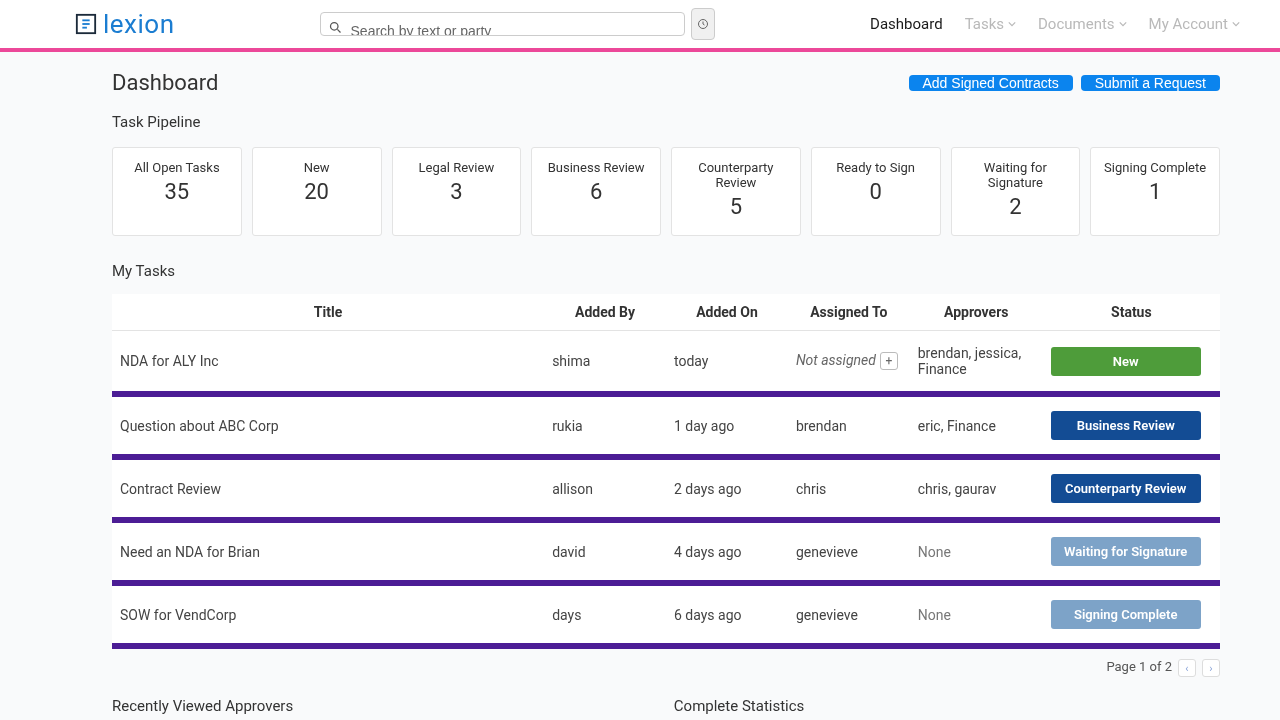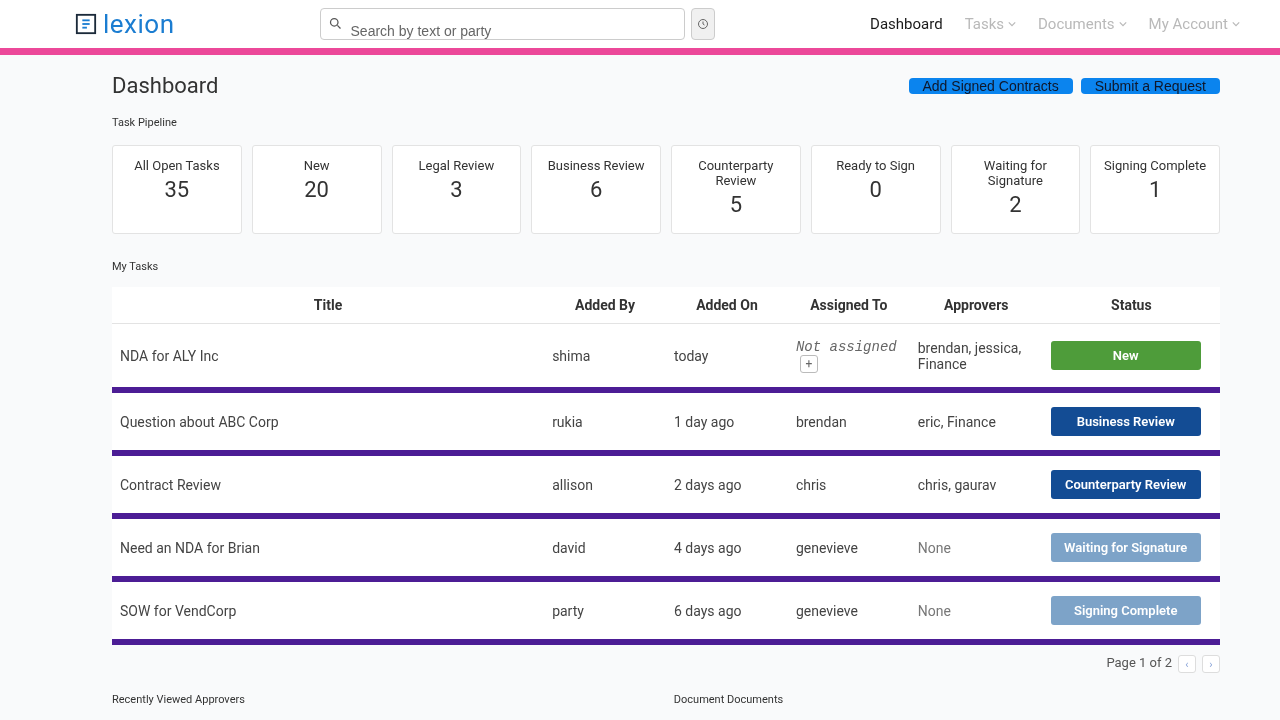--- a/index.html
+++ b/index.html
@@ -1,44 +1,44 @@
 <!DOCTYPE html>
 <html><head>
 <meta charset="utf-8">
 <style>
 * { box-sizing: border-box; margin: 0; padding: 0; }
 body { font-family: -apple-system, "Segoe UI", Roboto, Arial, sans-serif; color: #333; background: #fff; font-size: 14px; }
-.topbar { display: flex; align-items: center; padding: 8px 40px 8px 75px; border-bottom: 7px solid #ec4899; background: #fff; }
+.topbar { display: flex; align-items: center; padding: 8px 40px 8px 75px; border-bottom: 4px solid #ec4899; background: #fff; }
 .logo { display: flex; align-items: center; gap: 6px; }
 .logo-icon { width: 22px; height: 22px; }
 .logo-text { color: #1b7dd1; font-size: 26px; font-weight: 400; letter-spacing: 0.5px; }
 .search-wrap { margin-left: 145px; display: flex; align-items: center; }
 .search-box { position: relative; display: flex; }
-.search-input { width: 365px; height: 32px; border: 1px solid #ccc; border-radius: 4px; padding: 14px 10px 0 30px; font-size: 14px; color: #666; }
+.search-input { width: 365px; height: 24px; border: 1px solid #ccc; border-radius: 4px; padding: 14px 10px 0 30px; font-size: 14px; color: #666; }
 .search-input::placeholder { color: #666; }
 .search-icon { position: absolute; left: 8px; top: 8px; width: 15px; height: 15px; }
 .help-btn { width: 24px; height: 32px; border: 1px solid #ccc; border-radius: 4px; background: #f0f0f0; margin-left: 6px; display: flex; align-items: center; justify-content: center; cursor: pointer; }
 .nav { margin-left: auto; display: flex; gap: 22px; align-items: center; }
 .nav-item { color: #b9b9b9; font-size: 15px; cursor: pointer; display: flex; align-items: center; gap: 4px; }
 .nav-item.active { color: #1a1a1a; }
 .caret-down { width: 8px; height: 8px; }
 .page { padding: 18px 60px 0 112px; background: #f9fafb; border-top: 0; }
 .page-header { display: flex; align-items: center; }
 .page-title { font-size: 22px; font-weight: 400; color: #333; }
 .header-actions { margin-left: auto; display: flex; gap: 8px; }
-.btn-primary { background: #0b84ee; color: #0f172a; border: none; border-radius: 4px; padding: 0 14px; font-size: 14px; cursor: pointer; }
-.section-label { font-size: 11px; color: #333; margin-top: 18px; }
+.btn-primary { background: #0b84ee; color: #ffffff; border: none; border-radius: 4px; padding: 0 14px; font-size: 14px; cursor: pointer; }
+.section-label { font-size: 15px; color: #333; margin-top: 18px; }
 .pipeline { display: flex; gap: 10px; margin-top: 16px; }
 .pipe-card { flex: 1; background: #fff; border: 1px solid #e3e3e3; border-radius: 3px; padding: 12px 6px 16px; text-align: center; cursor: pointer; }
 .pipe-label { font-size: 13px; color: #333; }
 .pipe-count { font-size: 22px; color: #333; margin-top: 4px; }
 .tasks-table { width: 100%; margin-top: 14px; border-collapse: collapse; background: #fff; }
 .tasks-table th { text-align: center; font-weight: 700; font-size: 14px; padding: 10px 8px; border-bottom: 1px solid #e3e3e3; }
 .tasks-table td { padding: 14px 8px; border-bottom: 6px solid #4c1d95; font-size: 14px; color: #444; vertical-align: middle; }
-.not-assigned { font-style: italic; color: #666; font-family: Liberation Mono, monospace; }
+.not-assigned { font-style: italic; color: #666; }
 .assign-plus { display: inline-flex; width: 18px; height: 18px; border: 1px solid #bbb; border-radius: 3px; align-items: center; justify-content: center; font-size: 12px; color: #666; margin-left: 4px; cursor: pointer; }
 .badge { display: inline-block; width: 150px; text-align: center; padding: 7px 0; border-radius: 3px; color: #fff; font-weight: 600; font-size: 13px; }
 .b-new { background: #4e9c3a; }
 .b-biz { background: #134c94; }
 .b-cp { background: #134c94; }
 .b-wait { background: #7da3c8; }
 .b-sign { background: #7da3c8; }
 .pager { display: flex; justify-content: flex-end; align-items: flex-start; gap: 6px; margin-top: 10px; font-size: 13px; color: #555; }
 .pager-btn { width: 18px; height: 18px; border: 1px solid #ddd; border-radius: 3px; background: #fff; display: flex; align-items: center; justify-content: center; cursor: pointer; color: #8aa4d8; font-size: 11px; }
 .lower { display: flex; gap: 30px; margin-top: 20px; }
@@ -188,21 +188,21 @@
         <tr>
           <td>Need an NDA for Brian</td>
           <td>david</td>
           <td>4 days ago</td>
           <td><span>genevieve</span></td>
           <td><span class="none-italic">None</span></td>
           <td><span class="badge b-wait">Waiting for Signature</span></td>
         </tr>
         <tr>
           <td>SOW for VendCorp</td>
-          <td>party</td>
+          <td>days</td>
           <td>6 days ago</td>
           <td><span>genevieve</span></td>
           <td><span class="none-italic">None</span></td>
           <td><span class="badge b-sign">Signing Complete</span></td>
         </tr>
       </tbody>
   </table>
   <div class="pager">
     <span>Page 1 of 2</span>
     <div class="pager-btn">‹</div>
@@ -215,21 +215,21 @@
       <div class="doc-list" id="doc-list">
           <div class="doc-item">
             <svg class="pdf-icon" viewBox="0 0 24 28">
               <path d="M4 2h12l4 4v20H4z" fill="none" stroke="#d9534f" stroke-width="1.5"></path>
               <text x="12" y="22" text-anchor="middle" font-size="7" fill="#d9534f">PDF</text>
             </svg>
           </div>
         </div>
     </div>
     <div class="stats">
-      <div class="section-label" style="margin-top:0">Document Documents</div>
+      <div class="section-label" style="margin-top:0">Complete Statistics</div>
       <div class="stat-cards">
         <div class="stat-card">
           
           
         </div>
         <div class="stat-card">
           
           
         </div>
       </div>

